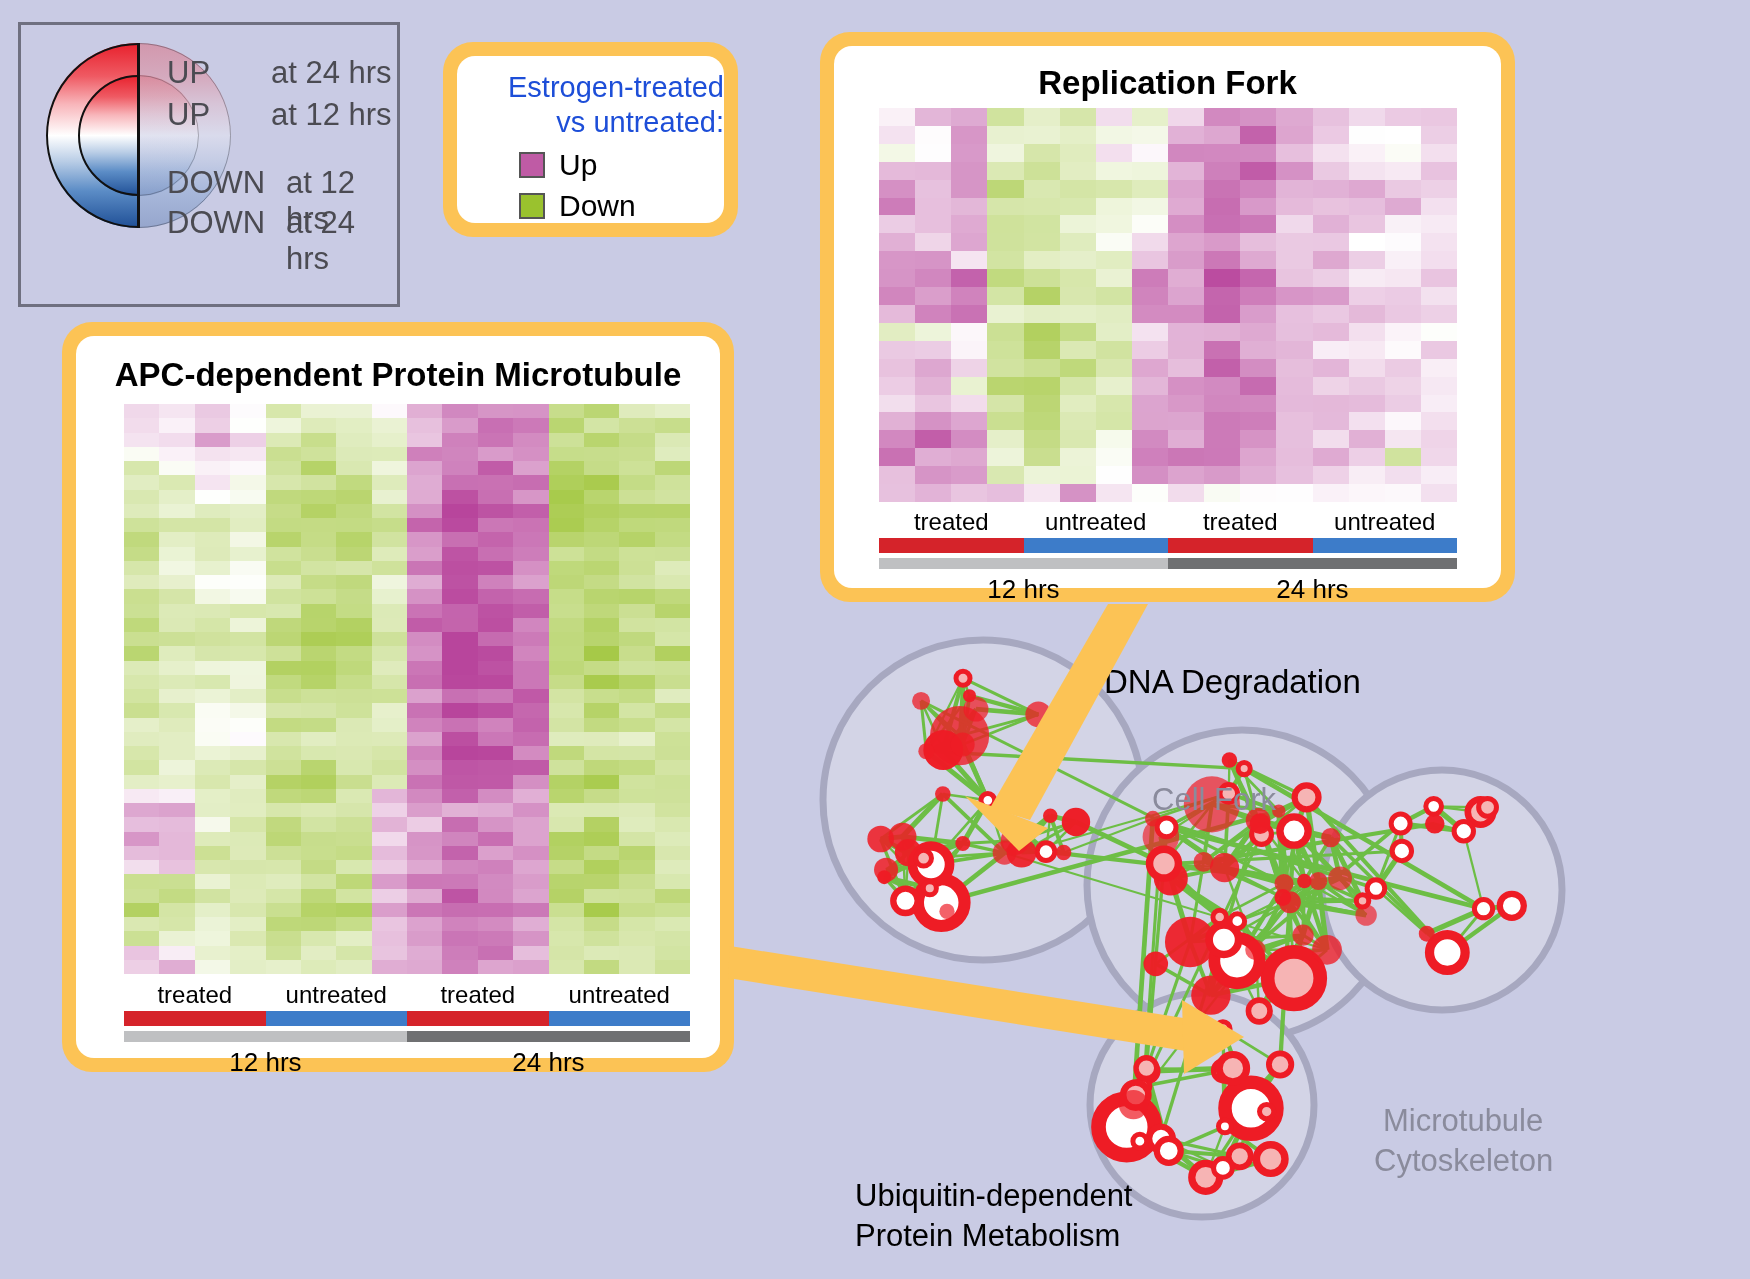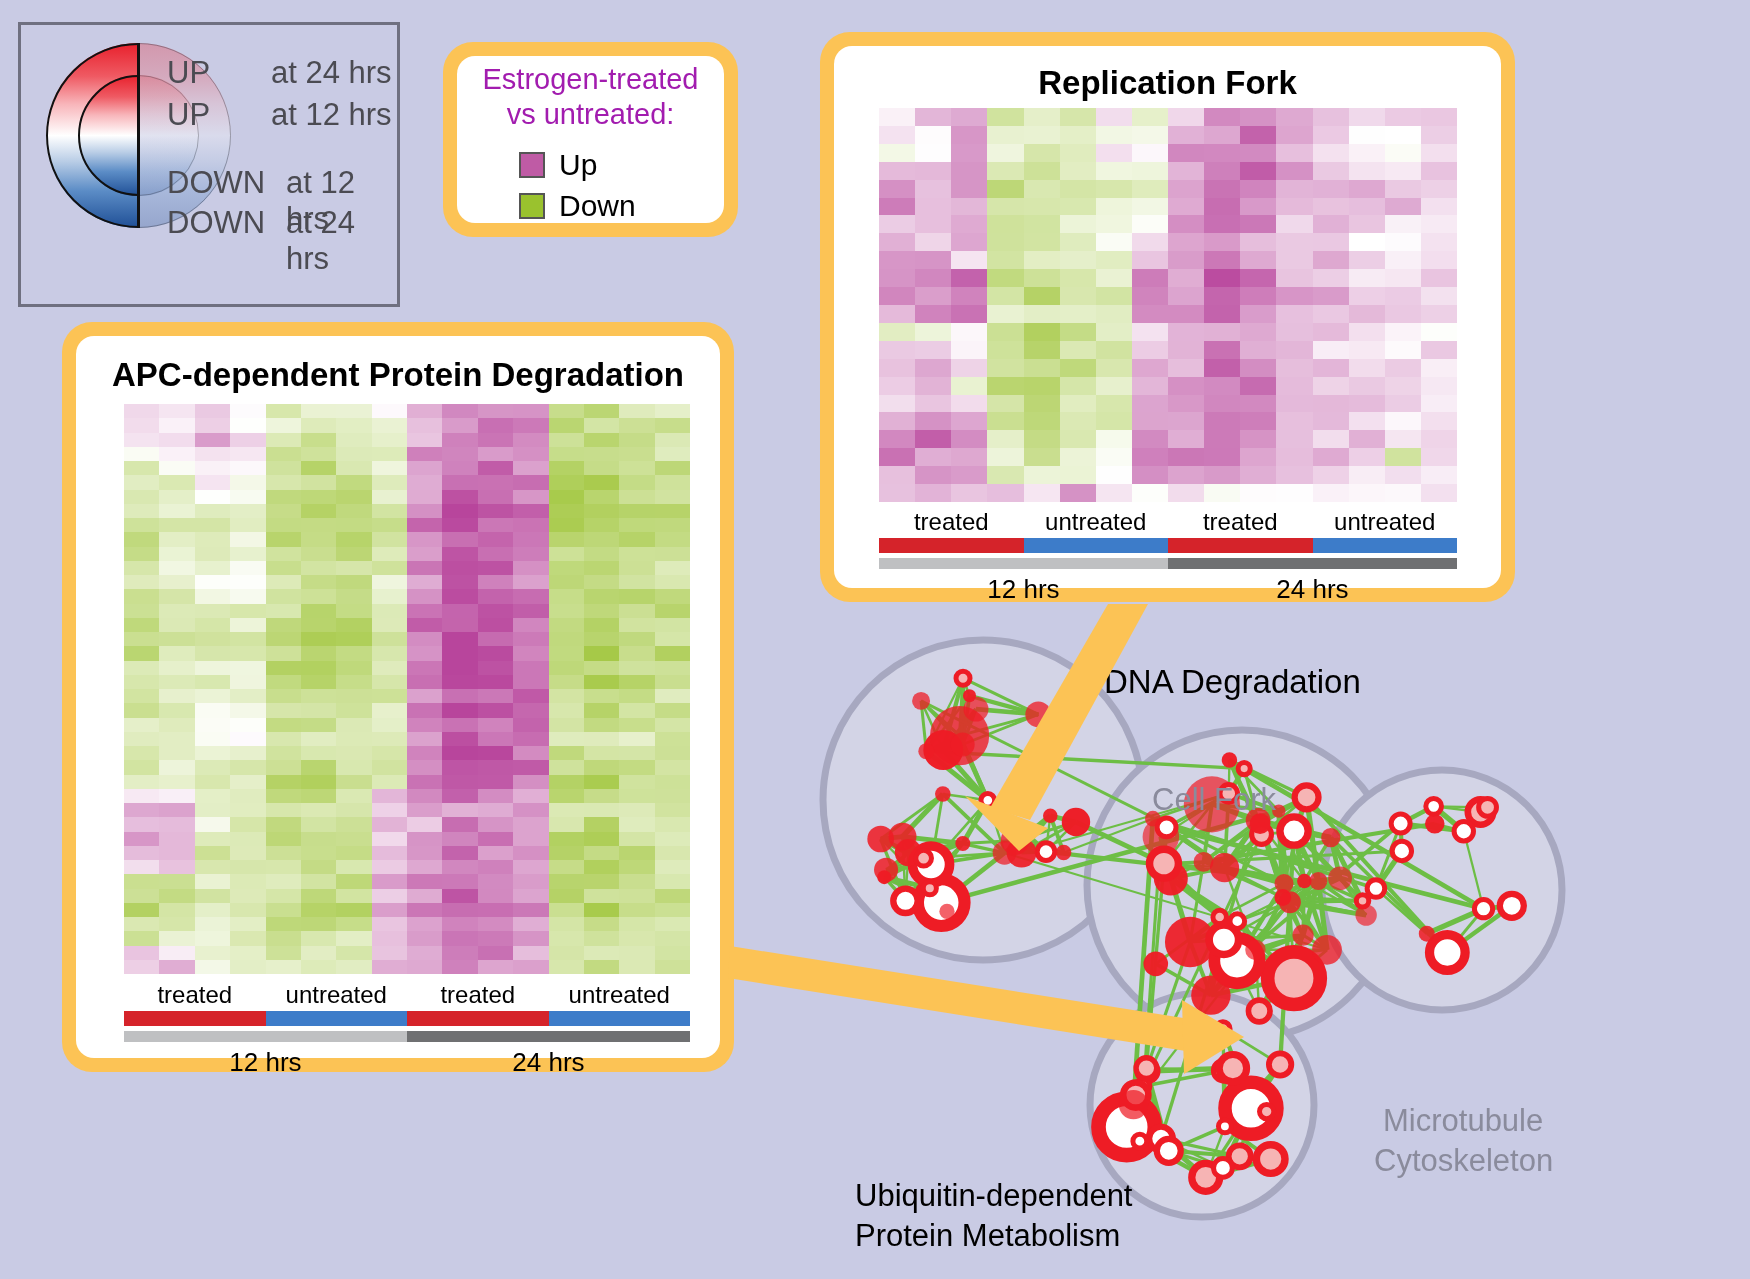--- a/index.html
+++ b/index.html
@@ -72,22 +72,22 @@
     box-sizing:border-box;
   }
   .opanel-inner{
     width:100%;height:100%;background:#fff;border-radius:18px;
     position:relative;box-sizing:border-box;
   }
 
   
   #legend-panel{left:443px;top:42px;width:295px;height:195px;}
   #legend-title{
-    position:absolute;left:0;top:6px;width:100%;text-align:center;
-    font-size:29px;color:#a21caf;line-height:1.22;
+    position:absolute;left:0;top:14px;width:100%;text-align:right;
+    font-size:29px;color:#1d4ed8;line-height:1.22;
   }
   .lg-item{position:absolute;display:flex;align-items:center;gap:14px;left:62px;}
   .lg-sw{width:26px;height:26px;border:2px solid #555;box-sizing:border-box;}
   .lg-lbl{font-size:30px;color:#000;}
 
   
   #rf-panel{left:820px;top:32px;width:695px;height:570px;}
   #apc-panel{left:62px;top:322px;width:672px;height:750px;}
 
   .hm-title{
@@ -537,21 +537,21 @@
       <div class="ax-time" style="top:66px;" id="rf-time">
           <div>12 hrs</div>
           <div>24 hrs</div>
         </div>
     </div>
   </div>
 </div>
 
 <div class="opanel" id="apc-panel">
   <div class="opanel-inner">
-    <div class="hm-title" style="top:20px;font-size:33px;">APC-dependent Protein Degradation</div>
+    <div class="hm-title" style="top:20px;font-size:33px;">APC-dependent Protein Microtubule</div>
     <div class="hm-grid" id="grid-apc" style="left: 48px; top: 68px; width: 566px; height: 570px; grid-template-columns: repeat(16, 1fr); grid-template-rows: repeat(40, 1fr);">
         <div class="hm-cell" style="background: rgb(240, 216, 234);"></div>
         <div class="hm-cell" style="background: rgb(245, 229, 241);"></div>
         <div class="hm-cell" style="background: rgb(234, 201, 226);"></div>
         <div class="hm-cell" style="background: rgb(253, 251, 253);"></div>
         <div class="hm-cell" style="background: rgb(215, 231, 171);"></div>
         <div class="hm-cell" style="background: rgb(234, 242, 211);"></div>
         <div class="hm-cell" style="background: rgb(234, 242, 212);"></div>
         <div class="hm-cell" style="background: rgb(253, 249, 252);"></div>
         <div class="hm-cell" style="background: rgb(225, 175, 212);"></div>

